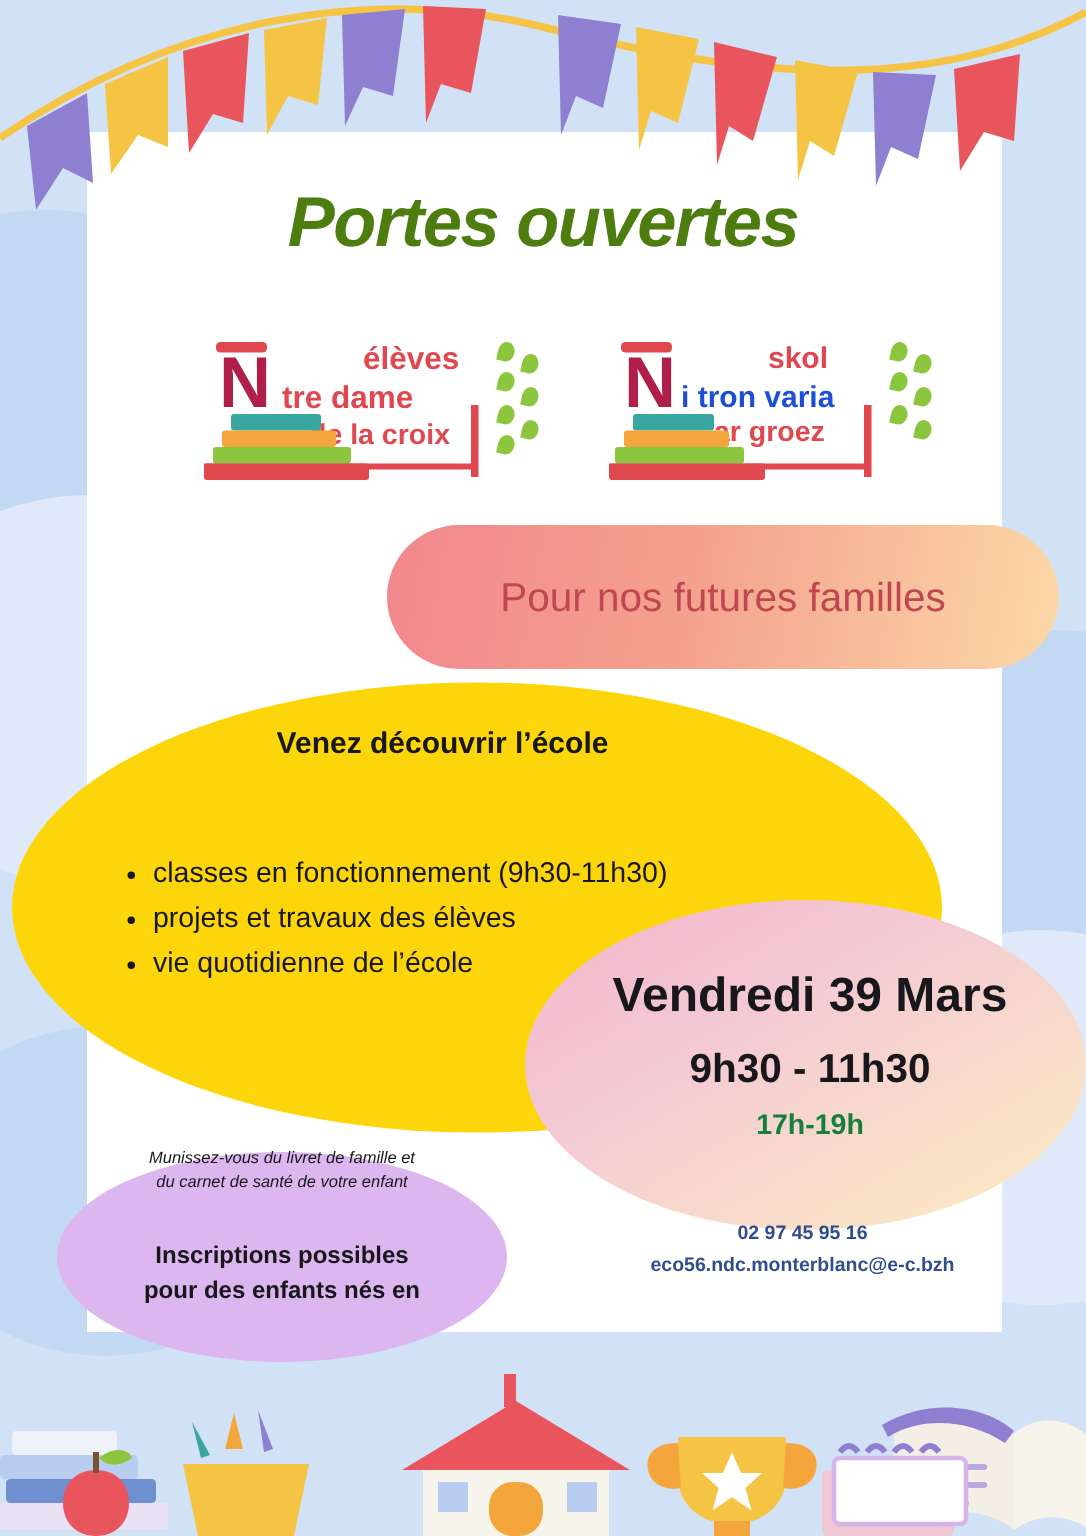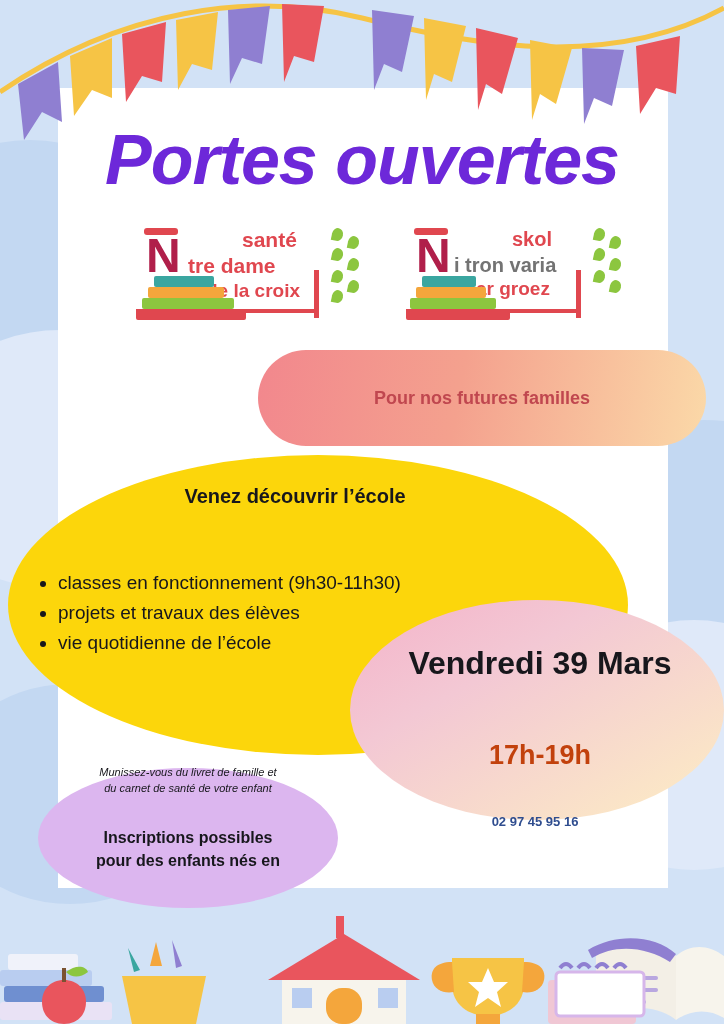--- a/index.html
+++ b/index.html
@@ -45,24 +45,24 @@
 
   
   .bunting { position: absolute; left: 0; top: 0; width: 724px; height: 150px; }
 
   
   .title {
     position: absolute;
     left: 0; top: 120px;
     width: 724px;
     text-align: center;
-    font-size: 70px;
+    font-size: 47px;
     font-weight: bold;
     font-style: italic;
-    color: #6d28d9;
+    color: #4d7c0f;
     letter-spacing: -1px;
   }
 
   
   .logos {
     position: absolute;
     left: 96px; top: 214px;
     width: 520px; height: 110px;
   }
   .logo-block { position: absolute; top: 0; }
@@ -90,21 +90,21 @@
   
   .banner {
     position: absolute;
     left: 258px; top: 350px;
     width: 448px; height: 96px;
     border-radius: 48px;
     background: linear-gradient(100deg,#f2878d 0%, #f4a18e 45%, #fbd9a8 100%);
     display: flex; align-items: center; justify-content: center;
   }
   .banner-text {
-    font-size: 18px; font-weight: bold; color: #c0474f; text-align: center;
+    font-size: 27px; font-weight: normal; color: #c0474f; text-align: center;
   }
 
   
   .yellow {
     position: absolute;
     left: 8px; top: 455px;
     width: 620px; height: 300px;
     border-radius: 50%;
     background: #fcd60b;
   }
@@ -116,21 +116,21 @@
     font-size: 20px; font-weight: bold; color: #17171c;
     line-height: 1.45;
   }
   .bullets {
     position: absolute;
     left: 30px; top: 572px;
     width: 480px;
     font-size: 19px;
     color: #17171c;
   }
-  .bullets li { margin-bottom: 8px; }
+  .bullets li { margin-bottom: 8px; margin-left: 44px; }
   .bullets ul { margin: 0; padding-left: 28px; }
 
   
   .datecircle {
     position: absolute;
     left: 350px; top: 600px;
     width: 374px; height: 220px;
     border-radius: 50%;
     background: linear-gradient(150deg,#f4b3c9 0%, #f3c8d4 35%, #fdeec3 100%);
   }
@@ -143,21 +143,21 @@
   .date-time1 {
     position: absolute;
     left: 360px; top: 697px;
     width: 360px; text-align: center;
     font-size: 27px; font-weight: bold; color: #17171c;
   }
   .date-time2 {
     position: absolute;
     left: 360px; top: 740px;
     width: 360px; text-align: center;
-    font-size: 27px; font-weight: bold; color: #c2410c;
+    font-size: 19px; font-weight: bold; color: #15803d;
   }
 
   
   .purple {
     position: absolute;
     left: 38px; top: 768px;
     width: 300px; height: 140px;
     border-radius: 50%;
     background: #dcb6ef;
   }
@@ -222,21 +222,21 @@
     </g>
   </svg>
 
   <div class="title">Portes ouvertes</div>
 
   <div class="logos">
 
     <div class="logo-block logo-left">
       <div class="logo-n" style="left:10px; top:18px;">N</div>
       <div class="logo-cap" style="left:8px; top:14px; background:#e0474f;"></div>
-      <div class="logo-label" style="left:106px; top:14px; font-size:21px; color:#e0474f;">santé</div>
+      <div class="logo-label" style="left:106px; top:14px; font-size:21px; color:#e0474f;">élèves</div>
       <div class="logo-label" style="left:52px; top:40px; font-size:21px; color:#e0474f;">tre dame</div>
       <div class="logo-label" style="left:70px; top:66px; font-size:19px; color:#e0474f;">de la croix</div>
       <div class="logo-dots">
         <div class="dot" style="left:196px; top:14px;"></div>
         <div class="dot" style="left:212px; top:22px;"></div>
         <div class="dot" style="left:196px; top:34px;"></div>
         <div class="dot" style="left:212px; top:44px;"></div>
         <div class="dot" style="left:196px; top:56px;"></div>
         <div class="dot" style="left:212px; top:66px;"></div>
         <div class="dot" style="left:196px; top:76px;"></div>
@@ -248,21 +248,21 @@
         <div class="bar" style="left:0px;  top:95px; width:110px; background:#e0474f;"></div>
         <div style="position:absolute; left:0px; top:95px; width:182px; height:4px; background:#e0474f;"></div>
         <div style="position:absolute; left:178px; top:56px; width:5px; height:48px; background:#e0474f;"></div>
       </div>
     </div>
 
     <div class="logo-block logo-right">
       <div class="logo-n" style="left:10px; top:18px;">N</div>
       <div class="logo-cap" style="left:8px; top:14px; background:#e0474f;"></div>
       <div class="logo-label" style="left:106px; top:14px; font-size:20px; color:#e0474f;">skol</div>
-      <div class="logo-label" style="left:48px; top:40px; font-size:20px; color:#737373;">i tron varia</div>
+      <div class="logo-label" style="left:48px; top:40px; font-size:20px; color:#1d4ed8;">i tron varia</div>
       <div class="logo-label" style="left:70px; top:64px; font-size:19px; color:#e0474f;">ar groez</div>
       <div class="logo-dots">
         <div class="dot" style="left:188px; top:14px;"></div>
         <div class="dot" style="left:204px; top:22px;"></div>
         <div class="dot" style="left:188px; top:34px;"></div>
         <div class="dot" style="left:204px; top:44px;"></div>
         <div class="dot" style="left:188px; top:56px;"></div>
         <div class="dot" style="left:204px; top:66px;"></div>
       </div>
       <div class="stack">
@@ -287,34 +287,36 @@
   <div class="bullets">
     <ul>
       <li>classes en fonctionnement (9h30-11h30)</li>
       <li>projets et travaux des élèves</li>
       <li>vie quotidienne de l’école</li>
     </ul>
   </div>
 
   <div class="datecircle"></div>
   <div class="date-main">Vendredi 39 Mars</div>
+  <div class="date-time1">9h30 - 11h30</div>
   <div class="date-time2">17h-19h</div>
 
   <div class="purple"></div>
   <div class="purple-note">
     <div>Munissez-vous du livret de famille et</div>
     <div>du carnet de santé de votre enfant</div>
   </div>
   <div class="purple-main">
     <div>Inscriptions possibles</div>
     <div>pour des enfants nés en</div>
   </div>
 
   <div class="contact">
     <div>02 97 45 95 16</div>
+    <div>eco56.ndc.monterblanc@e-c.bzh</div>
   </div>
 
   <svg class="bottom" viewBox="0 0 724 140">
 
     <g>
       <rect x="0" y="86" width="92" height="16" rx="3" fill="#b9cdf0"></rect>
       <rect x="4" y="102" width="100" height="16" rx="3" fill="#6f8fd0"></rect>
       <rect x="0" y="118" width="112" height="18" rx="3" fill="#e9e2f5"></rect>
       <rect x="8" y="70" width="70" height="16" rx="3" fill="#f0f2fa"></rect>
     </g>

